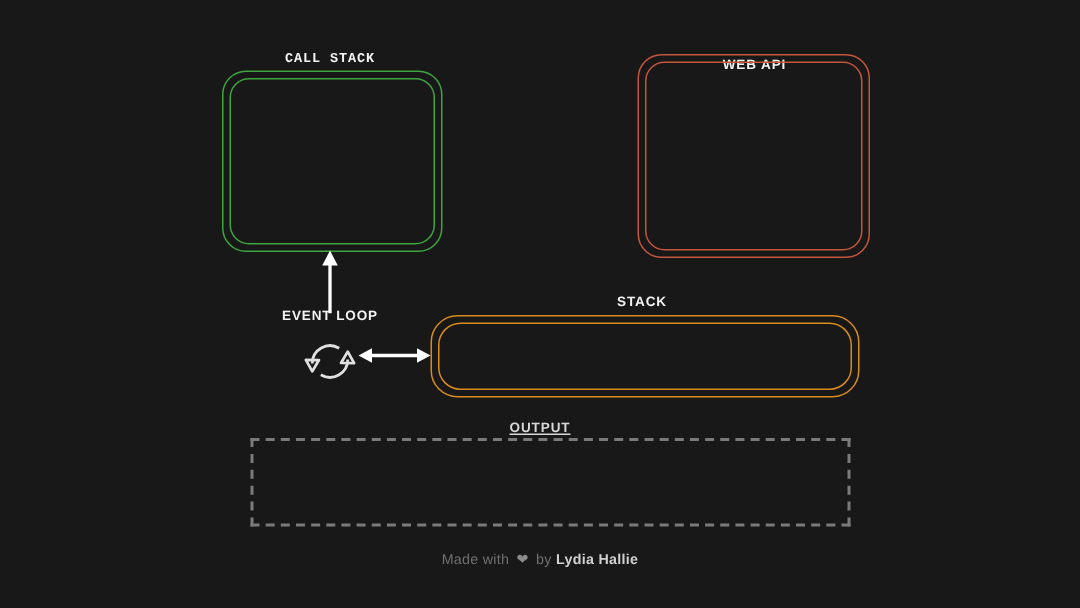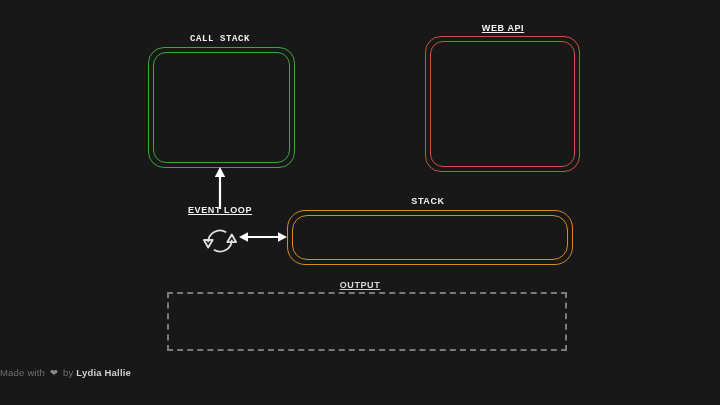--- a/index.html
+++ b/index.html
@@ -101,21 +101,20 @@
     height: 59px;
     box-sizing: border-box;
     border: 2px dashed #7a7a7a;
     background: transparent;
   }
 
   
   #event-loop-label {
     left: 220px;
     top: 205px;
-    text-decoration: underline;
   }
   #event-loop-icon {
     position: absolute;
     left: 199px;
     top: 220px;
     width: 42px;
     height: 42px;
   }
   #arrow-up {
     position: absolute;
@@ -127,30 +126,31 @@
   #arrow-lr {
     position: absolute;
     left: 238px;
     top: 228px;
     width: 50px;
     height: 18px;
   }
 
   
   #call-stack-label { left: 220px; top: 34px; font-family: Liberation Mono, monospace; }
-  #web-api-label    { left: 503px; top: 23px; text-decoration: underline; }
+  #web-api-label    { left: 503px; top: 38px; }
   #queue-label      { left: 428px; top: 196px; }
   #output-label     { left: 360px; top: 280px; text-decoration: underline; }
 
   
   #footer {
     position: absolute;
     left: 0;
     right: 0;
     top: 367px;
+    text-align: center;
     font-size: 9.5px;
     color: #6f6f6f;
     letter-spacing: 0.2px;
     white-space: nowrap;
   }
   #footer .heart {
     color: #8a8a8a;
     font-size: 9.5px;
     margin: 0 2px;
   }

